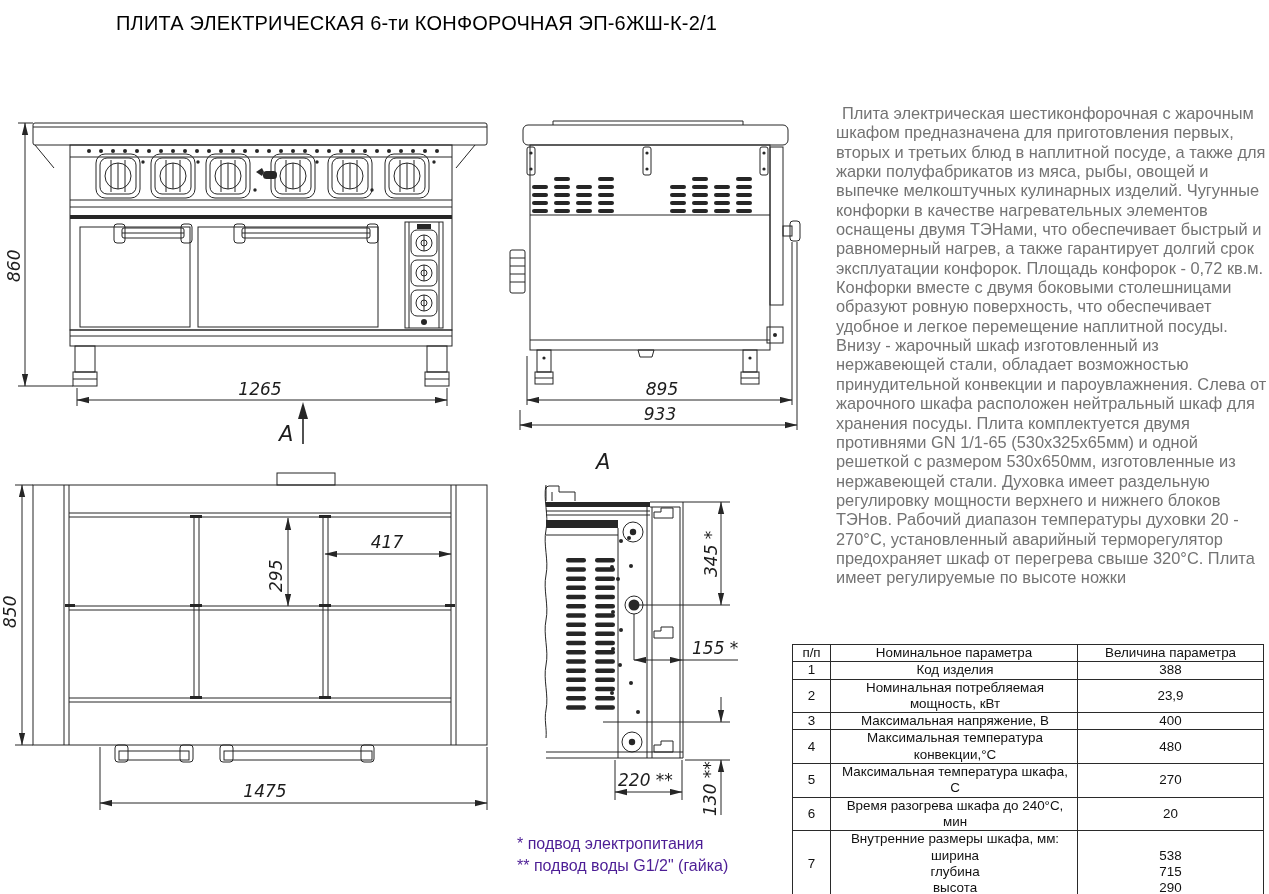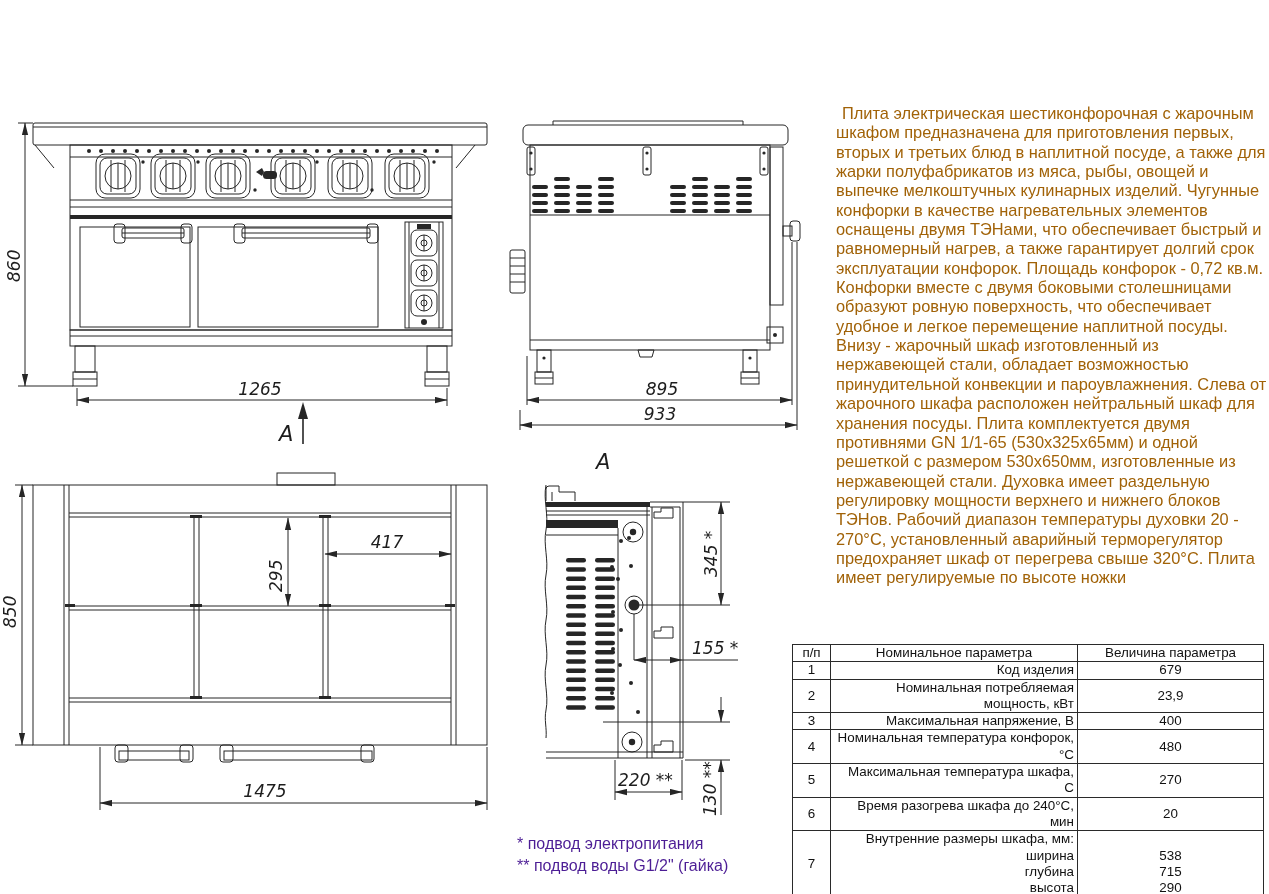--- a/index.html
+++ b/index.html
@@ -1,40 +1,41 @@
 <!DOCTYPE html>
 <html><head>
 <meta charset="utf-8">
 <style>
   html,body{margin:0;padding:0;background:#fff;}
   .page{position:relative;width:1269px;height:894px;background:#fff;overflow:hidden;
         font-family:"Liberation Sans",sans-serif;color:#000;}
   .title{position:absolute;left:116px;top:12px;font-size:20px;white-space:nowrap;letter-spacing:.2px;}
   .desc{position:absolute;left:836px;top:104px;width:434px;font-size:16.4px;line-height:19.35px;
-        text-indent:6px;color:#a16207;}
+        text-indent:6px;color:#737373;}
   svg{position:absolute;overflow:visible;}
   .ln{stroke:#262626;stroke-width:1;fill:none;}
   .ln2{stroke:#262626;stroke-width:1.6;fill:none;}
   .fill{fill:#262626;stroke:none;}
   .dim{font:italic 17px "DejaVu Sans",sans-serif;fill:#1d1d1d;}
   .dimbig{font:italic 21px "DejaVu Sans",sans-serif;fill:#1d1d1d;}
   .dimline{stroke:#262626;stroke-width:1;fill:none;}
   table.spec{position:absolute;left:792px;top:644px;border-collapse:collapse;background:#fff;}
   table.spec th,table.spec td{border:1px solid #2a2a2a;font-size:13.4px;line-height:16.3px;
         padding:0 3px;font-weight:normal;color:#111;}
   table.spec td.num,table.spec td.val{text-align:center;}
-  table.spec td.name{text-align:right;padding-left:5px;}
+  table.spec td.name{text-align:center;padding-left:5px;}
   table.spec th{text-align:center;}
   .foot{position:absolute;left:517px;top:833px;font-size:16px;line-height:21.5px;color:#4c1d95;}
 </style>
 </head>
 <body>
 
 <div class="page">
 
+  <div class="title">ПЛИТА ЭЛЕКТРИЧЕСКАЯ 6-ти КОНФОРОЧНАЯ ЭП-6ЖШ-К-2/1</div>
 
   <svg style="left:10px;top:110px" width="490" height="345" viewBox="0 0 490 345">
     <defs>
       <marker id="arw" viewBox="0 0 12 6" refX="11.5" refY="3" markerWidth="13" markerHeight="7" orient="auto-start-reverse">
         <path d="M0,0 L12,3 L0,6 Z" fill="#262626"></path>
       </marker>
       <circle id="dot" r="2" class="fill"></circle>
       <rect id="slot" width="16" height="4" rx="2" class="fill"></rect>
       <rect id="slot2" width="20" height="4.5" rx="2.2" class="fill"></rect>
       <g id="burner">
@@ -404,35 +405,35 @@
       <tr>
         <th>п/п</th>
         <th>Номинальное параметра</th>
         <th>Величина параметра</th>
       </tr>
     </thead>
     <tbody id="spec-tbody">
         <tr>
           <td class="num">1</td>
           <td class="name">Код изделия</td>
-          <td class="val">679</td>
+          <td class="val">388</td>
         </tr>
         <tr>
           <td class="num">2</td>
           <td class="name">Номинальная потребляемая мощность, кВт</td>
           <td class="val">23,9</td>
         </tr>
         <tr>
           <td class="num">3</td>
           <td class="name">Максимальная напряжение, В</td>
           <td class="val">400</td>
         </tr>
         <tr>
           <td class="num">4</td>
-          <td class="name">Номинальная температура конфорок,°С</td>
+          <td class="name">Максимальная температура конвекции,°С</td>
           <td class="val">480</td>
         </tr>
         <tr>
           <td class="num">5</td>
           <td class="name">Максимальная температура шкафа,  С</td>
           <td class="val">270</td>
         </tr>
         <tr>
           <td class="num">6</td>
           <td class="name">Время разогрева шкафа до 240°С, мин</td>

